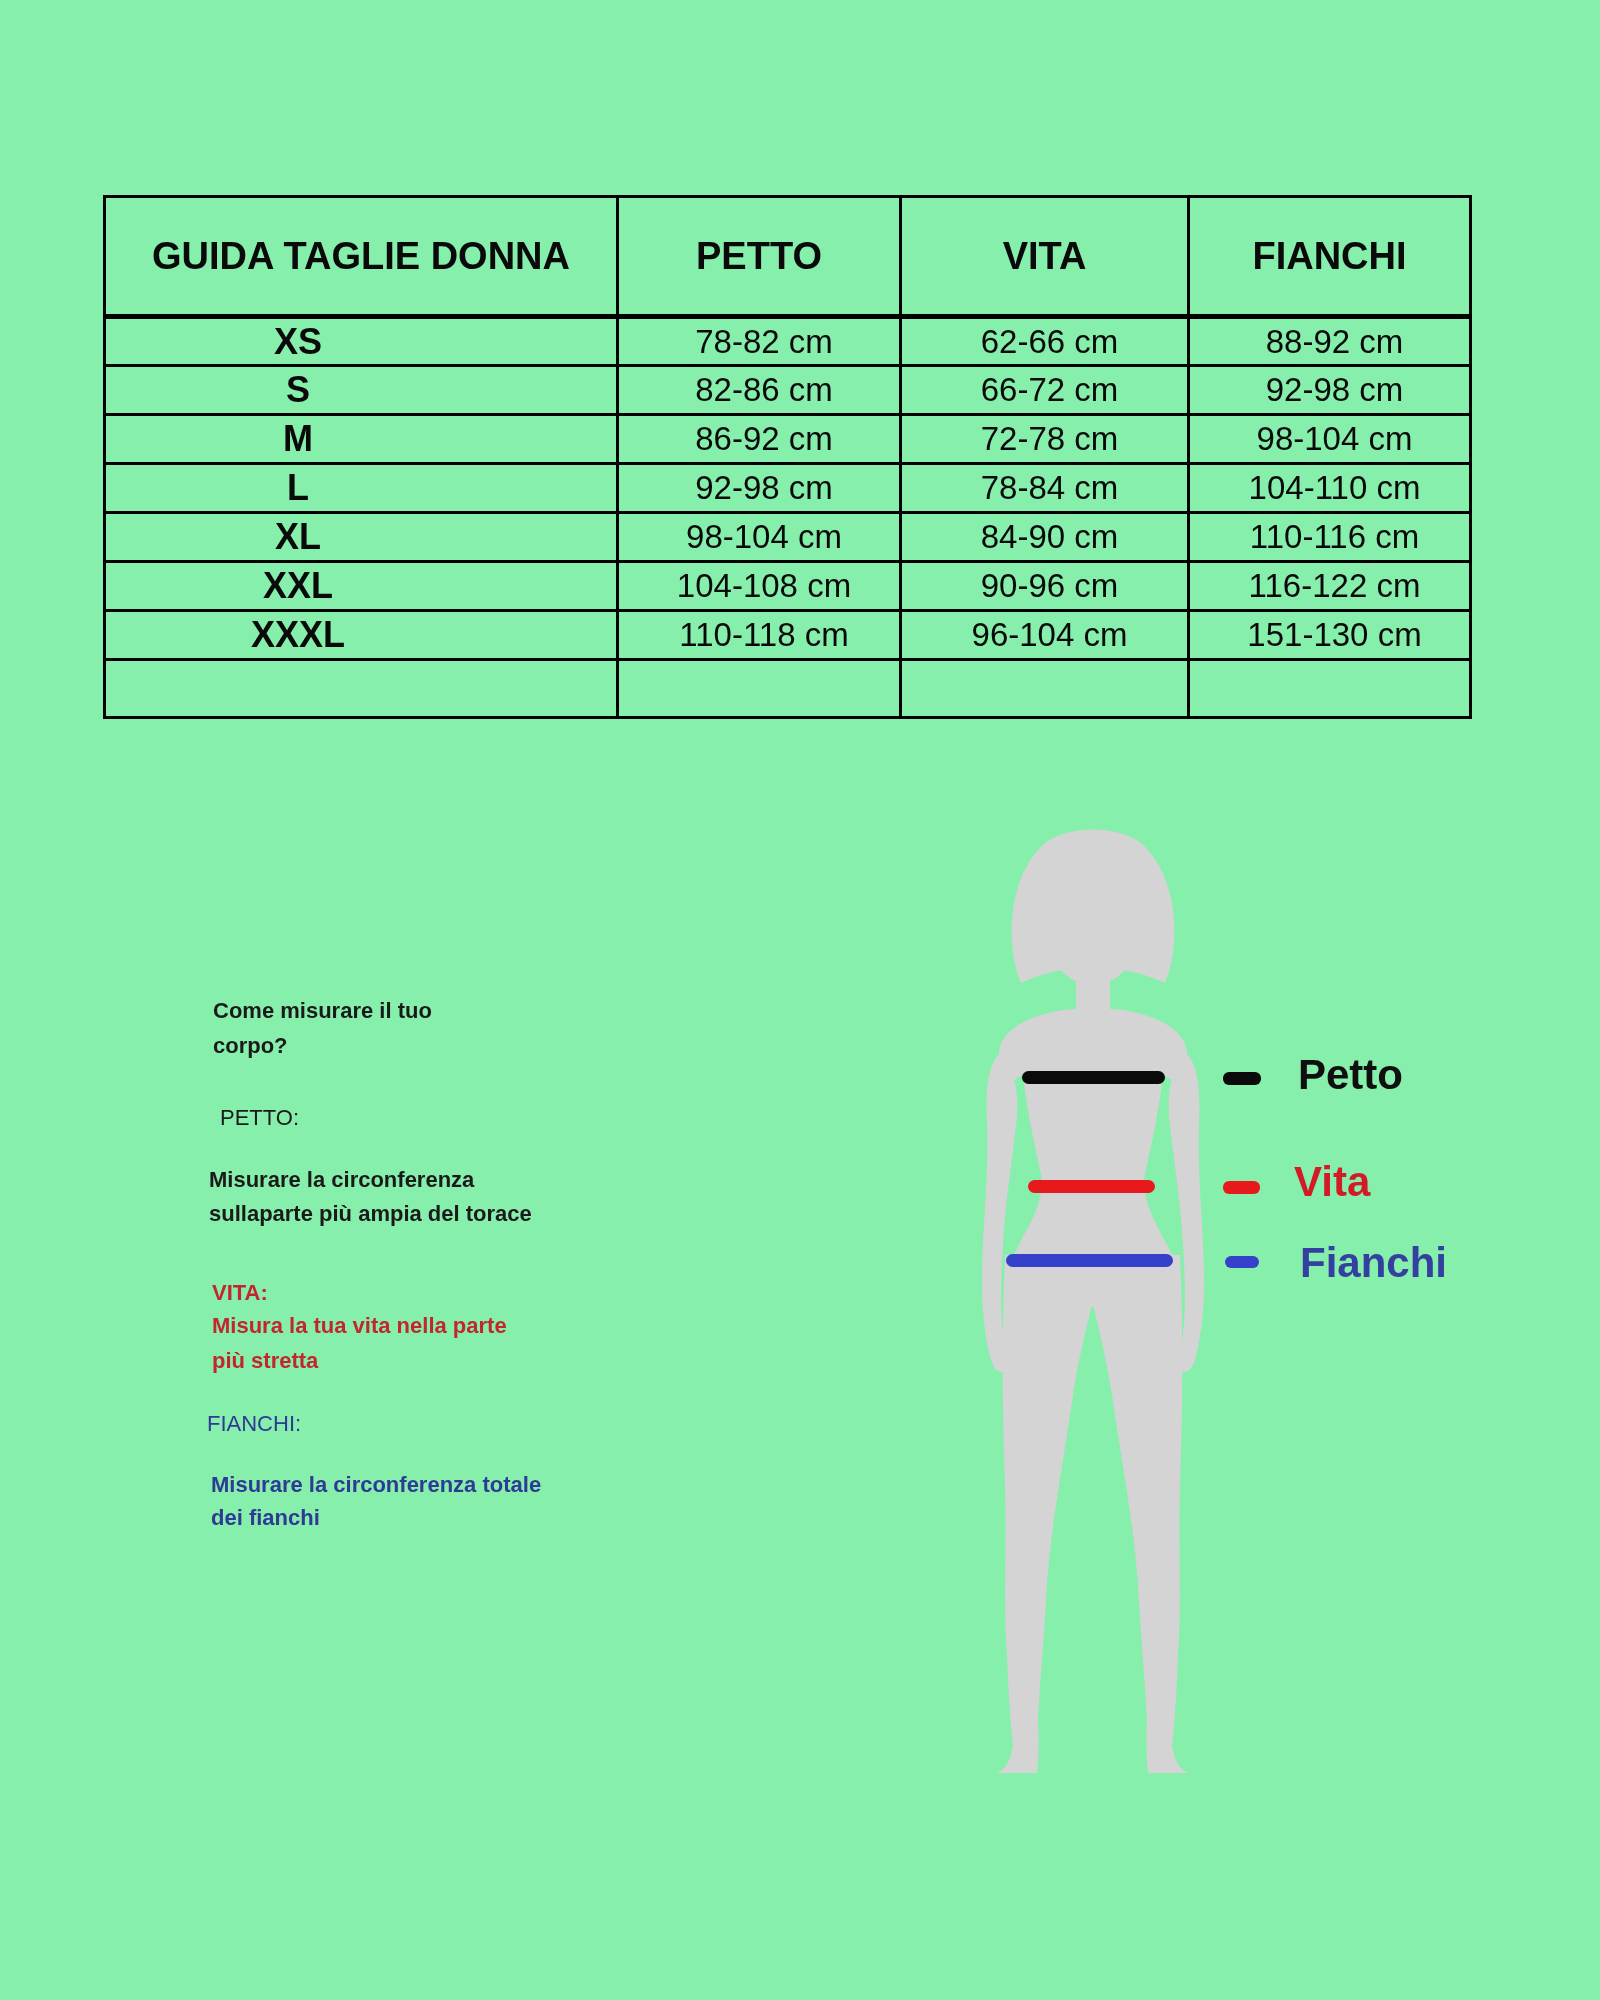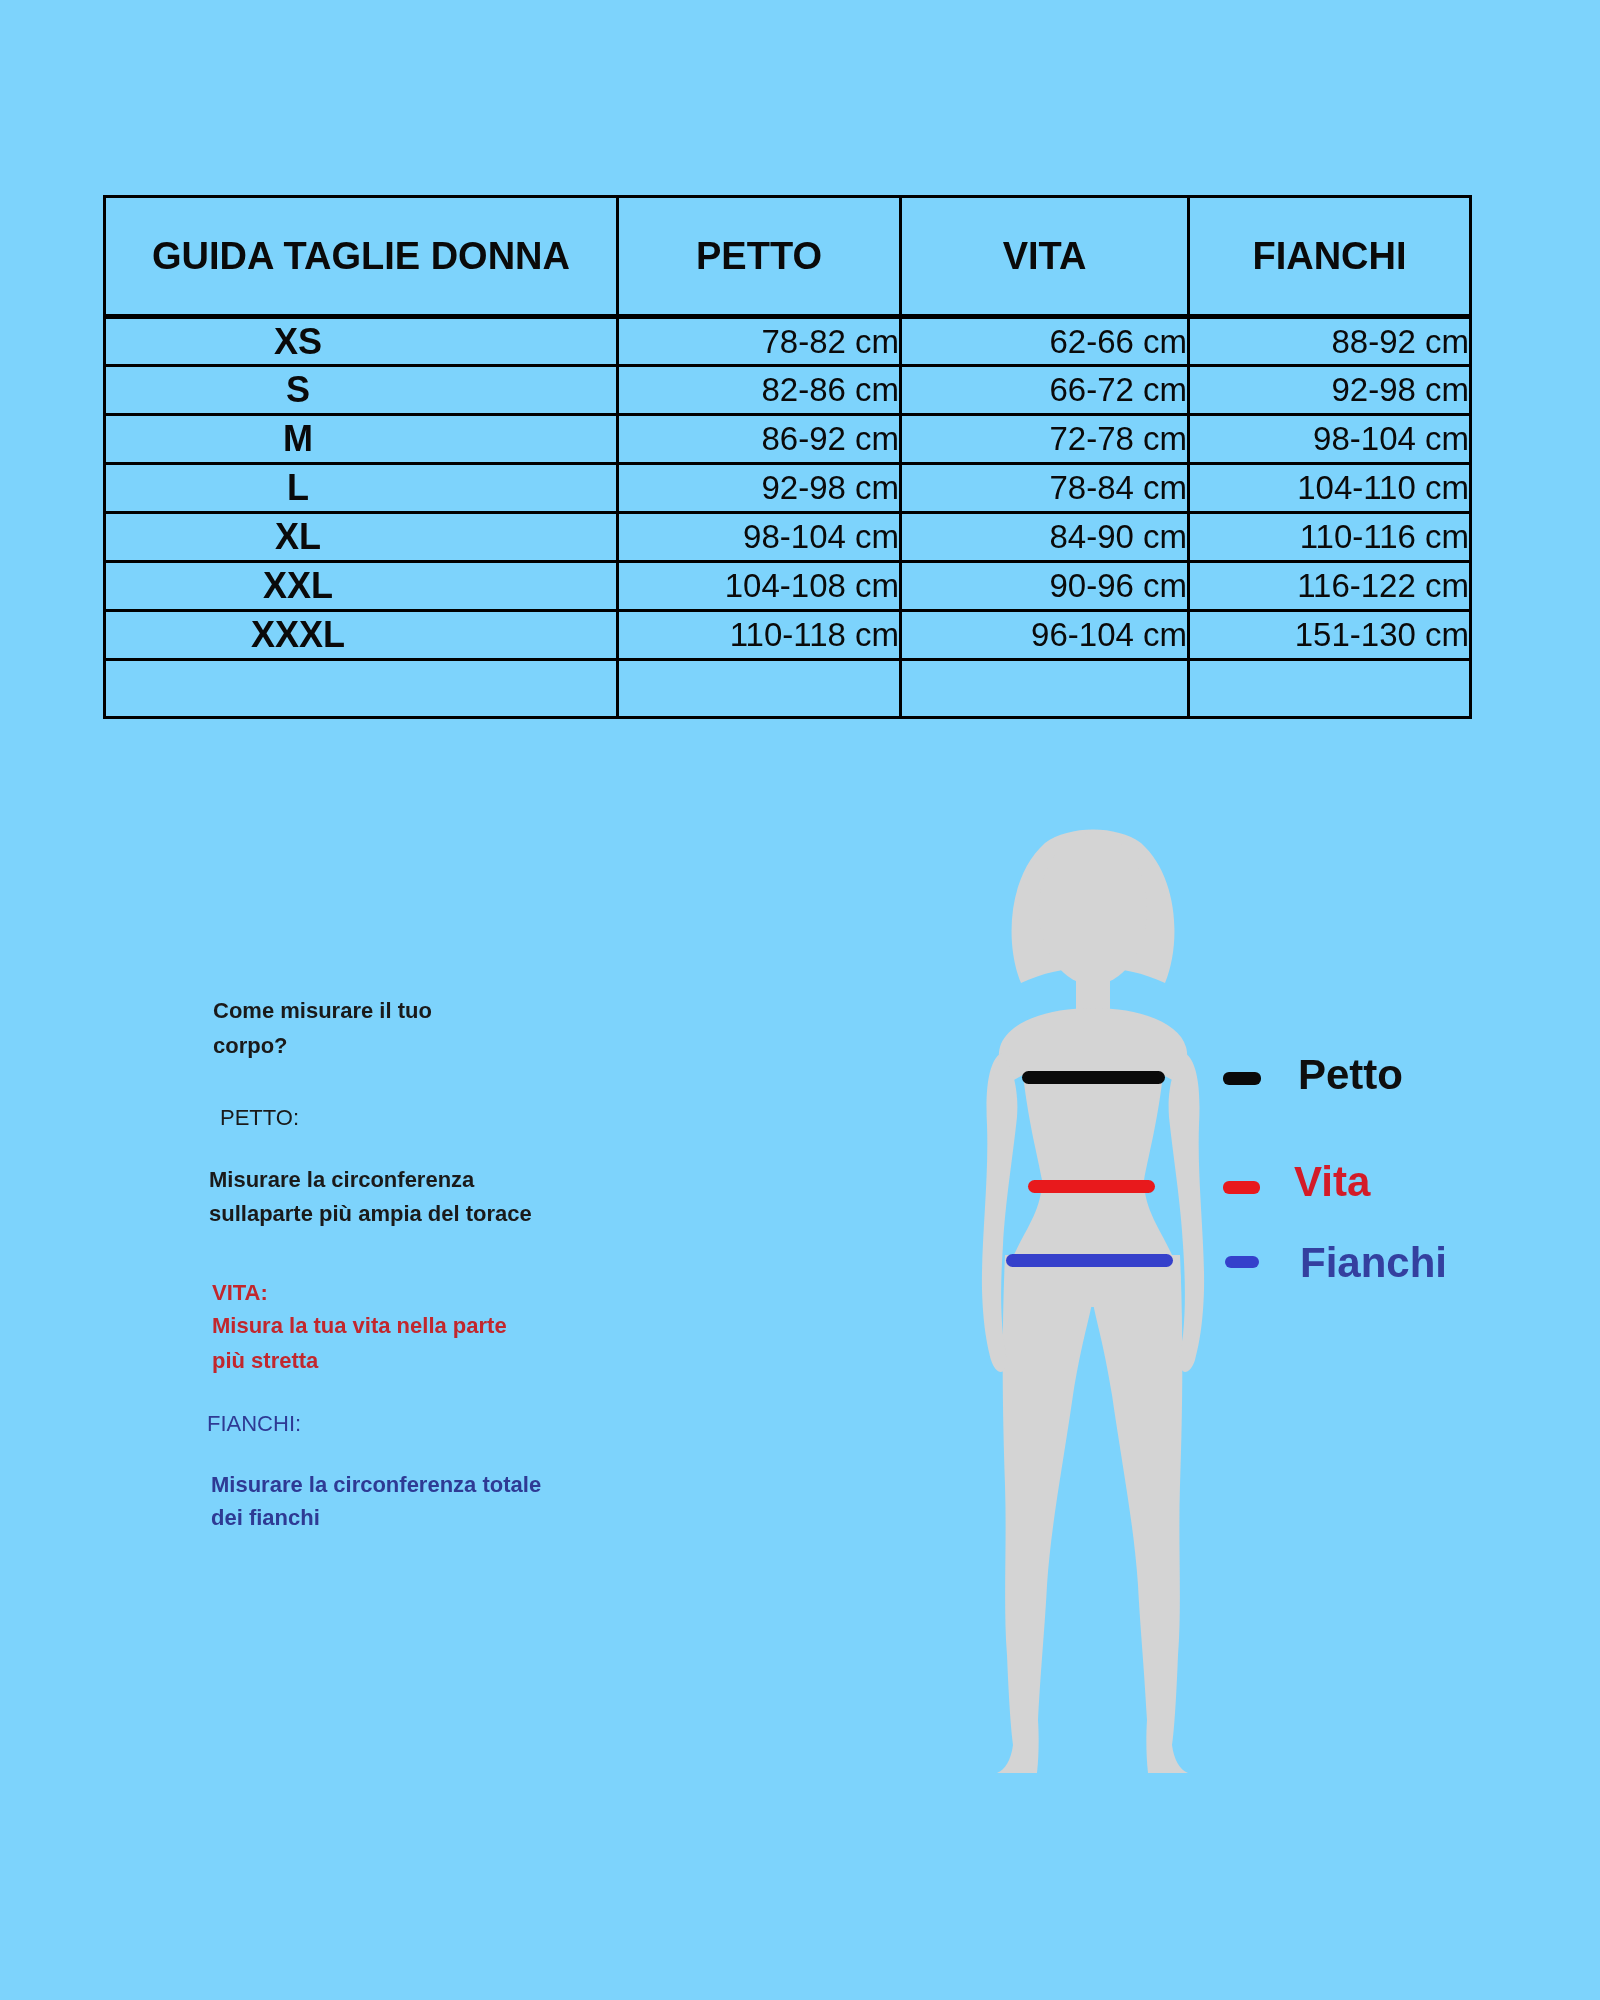--- a/index.html
+++ b/index.html
@@ -1,28 +1,28 @@
 <!DOCTYPE html>
 <html><head>
 <meta charset="utf-8">
 <style>
   html,body{margin:0;padding:0;background:#fff;}
-  .page{position:relative;width:1600px;height:2000px;background:#7dd3fc;overflow:hidden;
+  .page{position:relative;width:1600px;height:2000px;background:#86efac;overflow:hidden;
         font-family:"Liberation Sans",sans-serif;color:#111;}
 
   
   .size-table{position:absolute;left:103px;top:195px;border-collapse:collapse;table-layout:fixed;}
   .size-table th,.size-table td{border:3px solid #000;vertical-align:middle;overflow:hidden;}
   .size-table thead tr{height:120px;}
   .size-table thead th{font-size:38px;font-weight:bold;text-align:center;padding:0;color:#0a0a0a;}
   .size-table thead th{border-bottom-width:5px;}
   .size-table tbody tr{height:49px;}
   .size-table tbody tr.empty-row{height:58px;}
   .size-cell{font-size:36px;font-weight:bold;text-align:center;padding:0 126px 0 0;color:#0a0a0a;}
-  .value-cell{font-size:33px;font-weight:normal;text-align:right;padding:0 0 0 10px;color:#0a0a0a;}
+  .value-cell{font-size:33px;font-weight:normal;text-align:center;padding:0 0 0 10px;color:#0a0a0a;}
 
   
   .txt{position:absolute;white-space:pre-line;line-height:35px;font-size:22px;}
   .t-intro{left:213px;top:993px;font-weight:bold;color:#1a1a1a;}
   .t-petto-h{left:220px;top:1100px;font-weight:normal;color:#1a1a1a;}
   .t-petto-b{left:209px;top:1163px;font-weight:bold;color:#1a1a1a;line-height:34px;}
   .t-vita-h{left:212px;top:1275px;font-weight:bold;}
   .t-vita-b{left:212px;top:1308px;font-weight:bold;line-height:35px;}
   .t-fianchi-h{left:207px;top:1406px;font-weight:normal;}
   .t-fianchi-b{left:211px;top:1468px;font-weight:bold;line-height:33px;}

